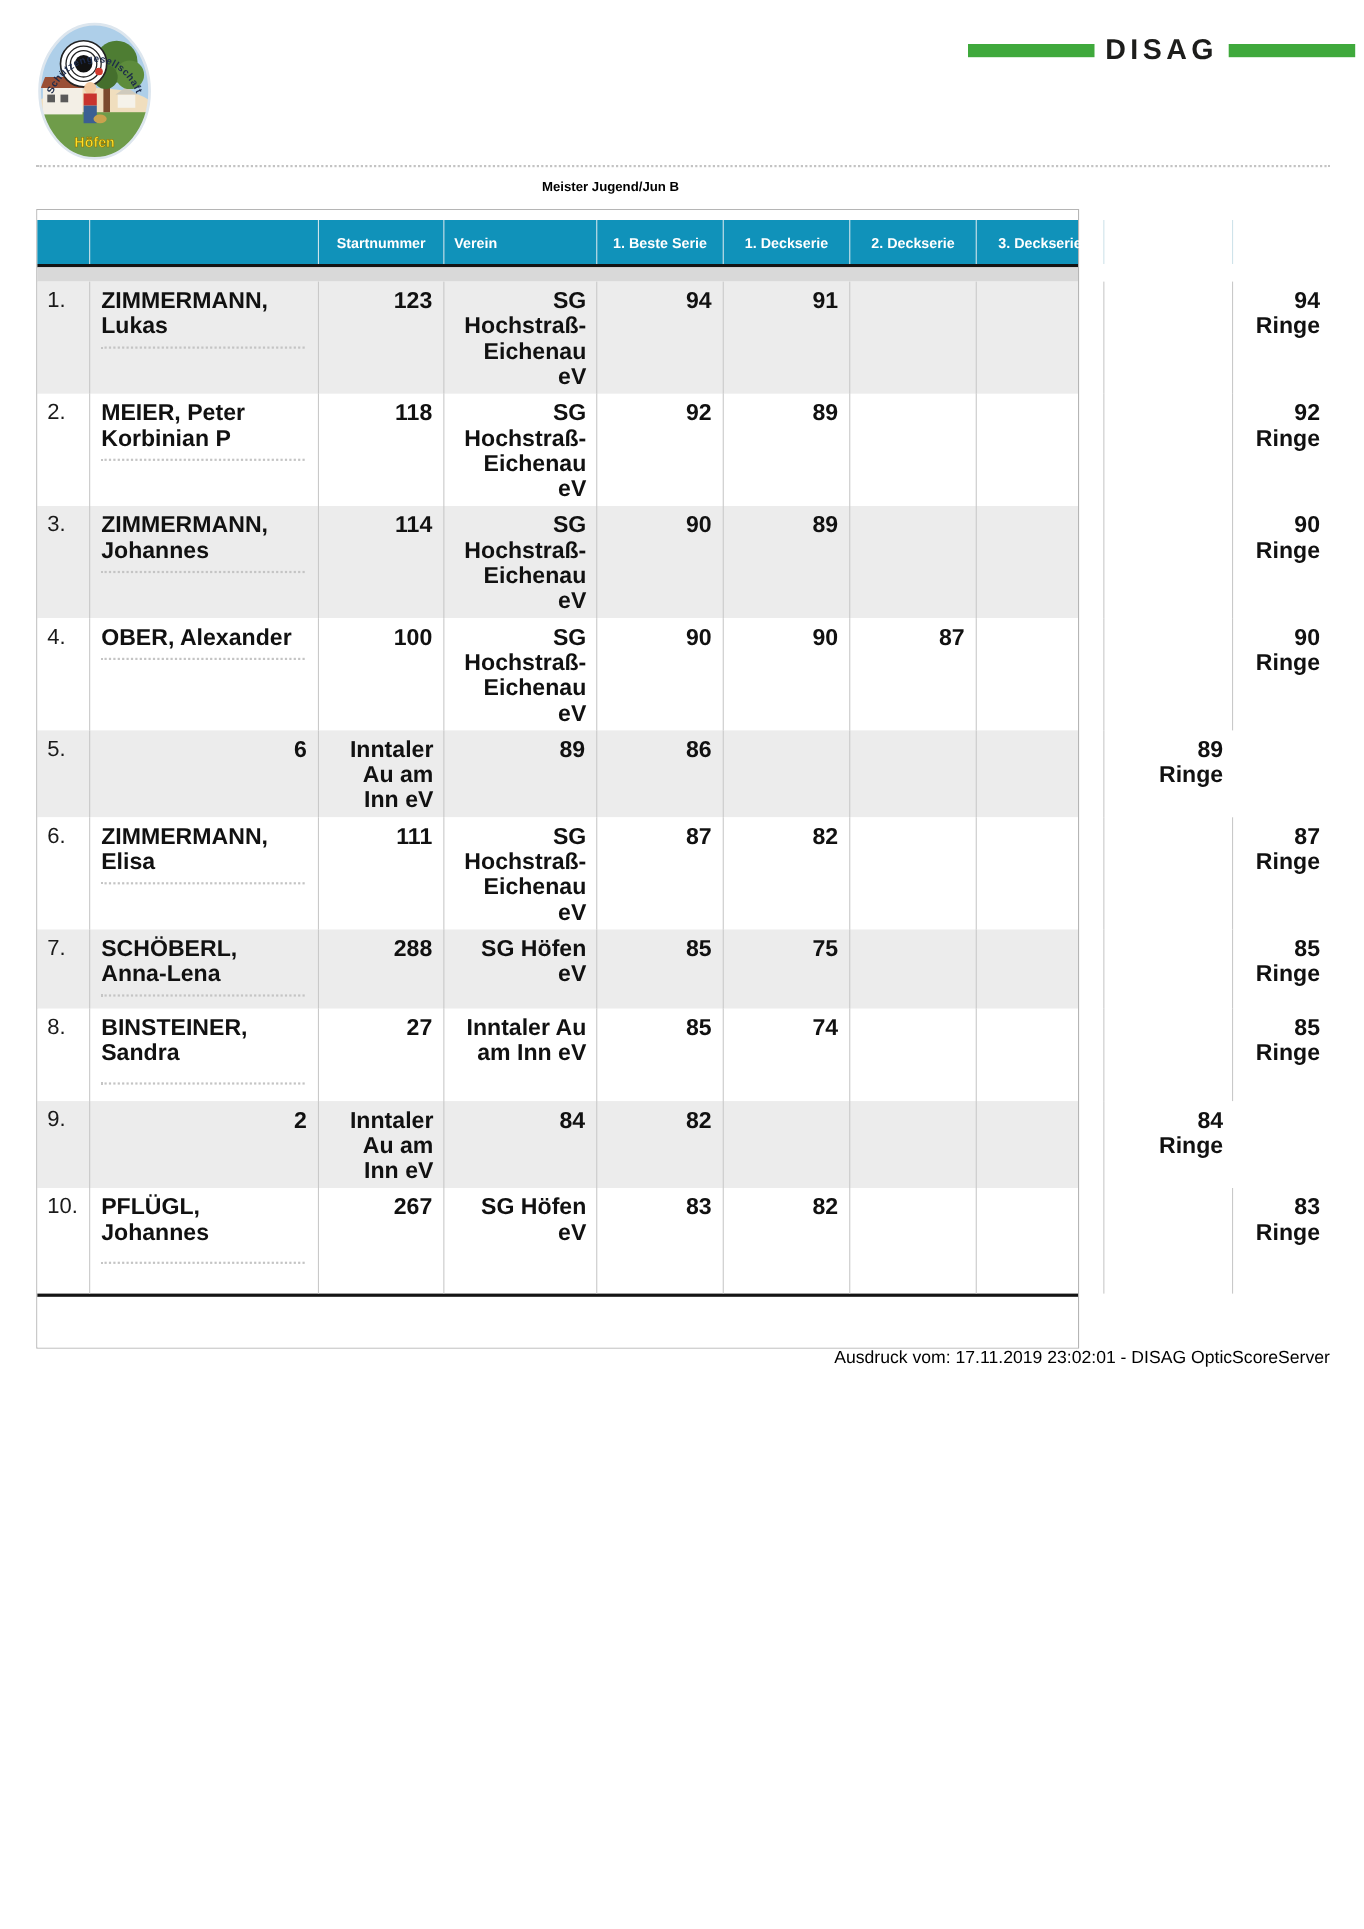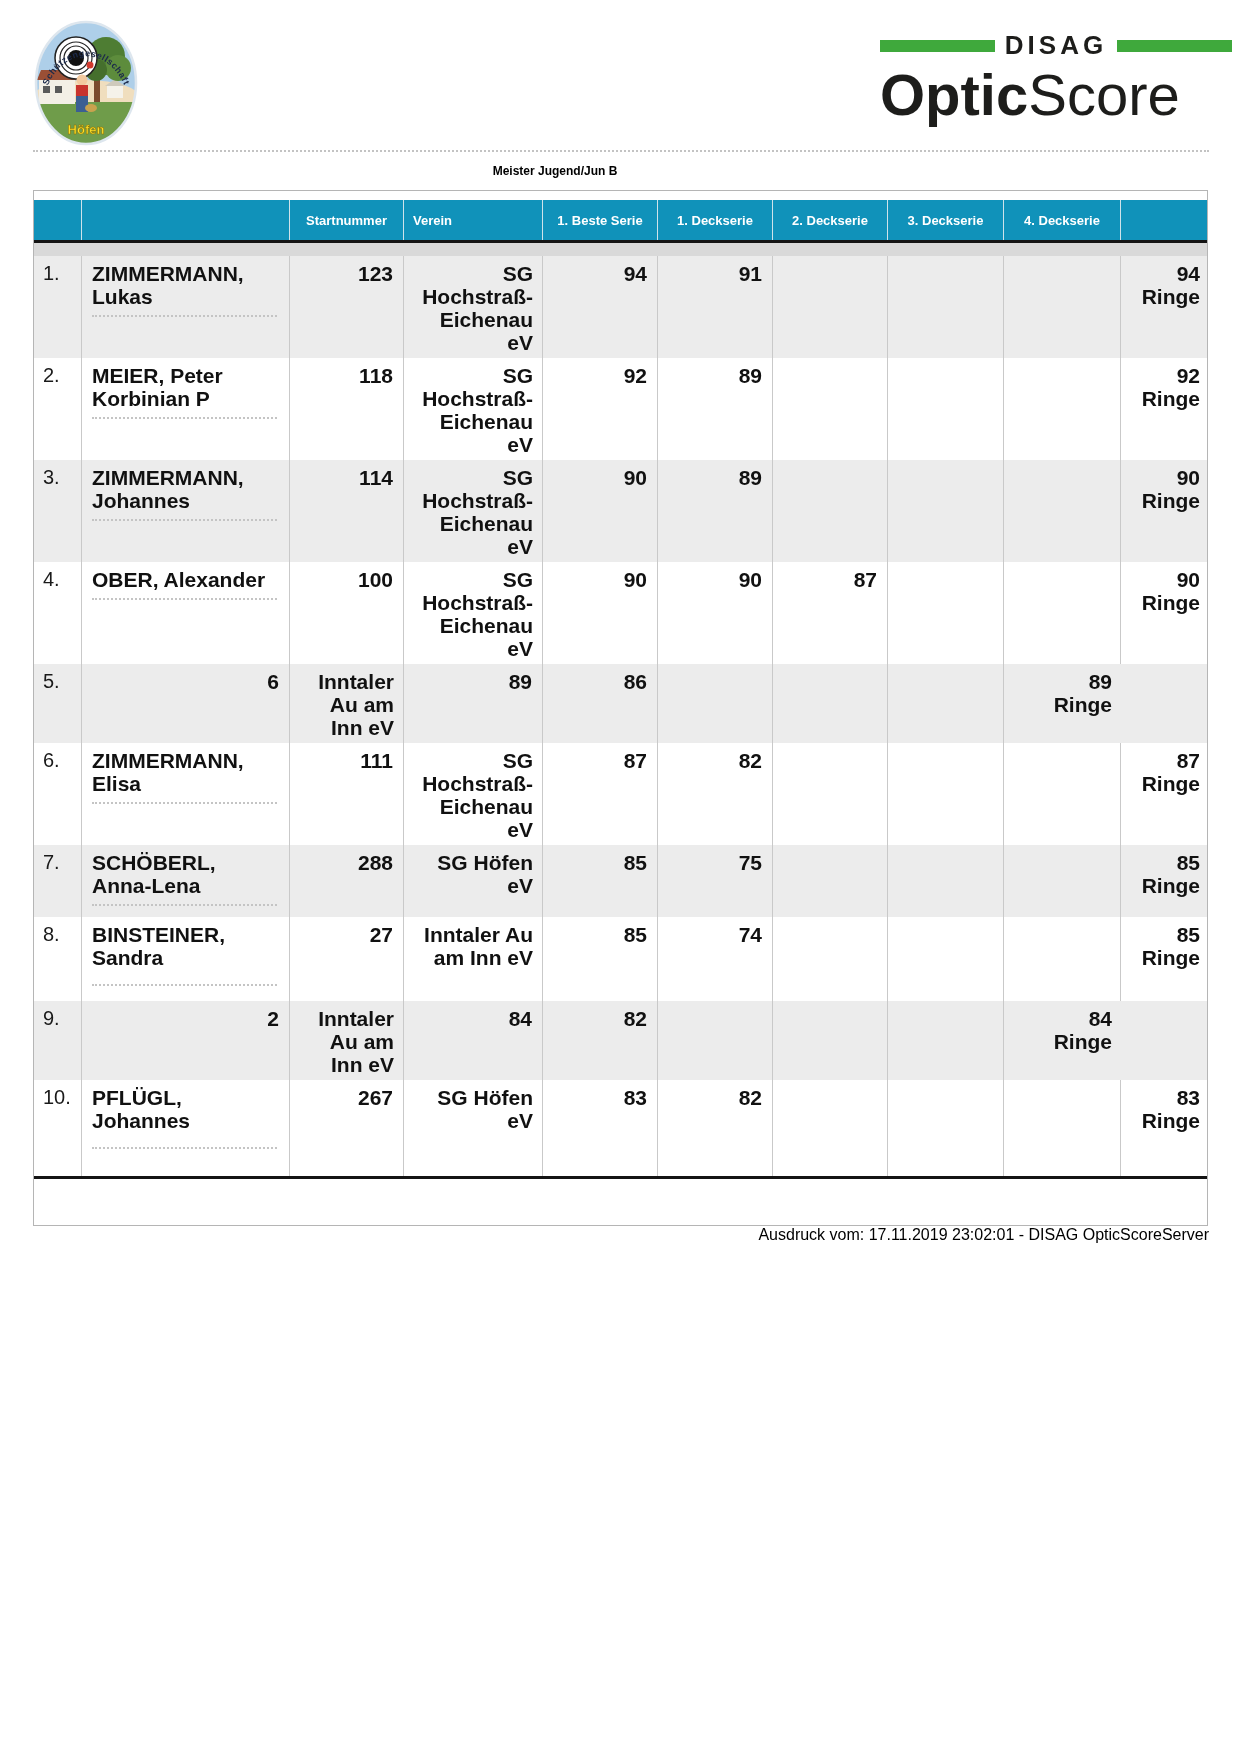--- a/index.html
+++ b/index.html
@@ -16,21 +16,21 @@
   .brand-main { margin-top:3px; font-size:58px; line-height:62px; color:#1D1D1B; white-space:nowrap; }
   .optic { font-weight:bold; }
   .score { font-weight:normal; }
 
   .dotted-sep { position:absolute; left:33px; width:1176px; top:150px; border-top:2px dotted #c3c3c3; }
 
   .title-wrap { position:absolute; left:0; top:161px; width:1110px; text-align:center; }
   .title { font-size:12px; font-weight:bold; color:#000; }
 
   
-  .rtable { position:absolute; left:33px; top:190px; width:1175px; border:1px solid #b5b5b5; background:#fff; }
+  .rtable { position:absolute; left:33px; top:190px; width:948px; border:1px solid #b5b5b5; background:#fff; }
   .cols { display:grid; grid-template-columns:47px 208px 114px 139px 115px 115px 115px 116px 117px 88px; }
   .strip-top { height:9px; background:#fff; }
   .thead { background:#1092BA; height:40px; align-items:center; color:#fff; font-size:13px; font-weight:bold; }
   .hc { display:flex; align-items:center; justify-content:center; height:100%; padding:0 4px; }
   .hc + .hc { border-left:1px solid #cfe3ea; }
   .hc.left { justify-content:flex-start; padding-left:9px;text-align:center; }
   .sep-dark { height:3px; background:#141414; }
   .gaprow { height:13px; background:#d9d9d9; }
 
   .trow { background:#fff; }
@@ -93,21 +93,20 @@
     </text>
     <text x="52" y="114" text-anchor="middle" font-size="13" font-weight="bold" fill="#ffe329" stroke="#8a6a00" stroke-width="0.5">Höfen</text>
   </svg>
 
   <div class="brand">
     <div class="brand-top">
       <span class="gbar"></span>
       <span class="disag">DISAG</span>
       <span class="gbar"></span>
     </div>
-    <div class="brand-main"><span class="optic">Optic</span><span class="score">Score</span></div>
   </div>
 
   <div class="dotted-sep"></div>
 
   <div class="title-wrap">
     <span class="title">Meister Jugend/Jun B</span>
   </div>
 
   <div class="rtable">
     <div class="strip-top"></div>

